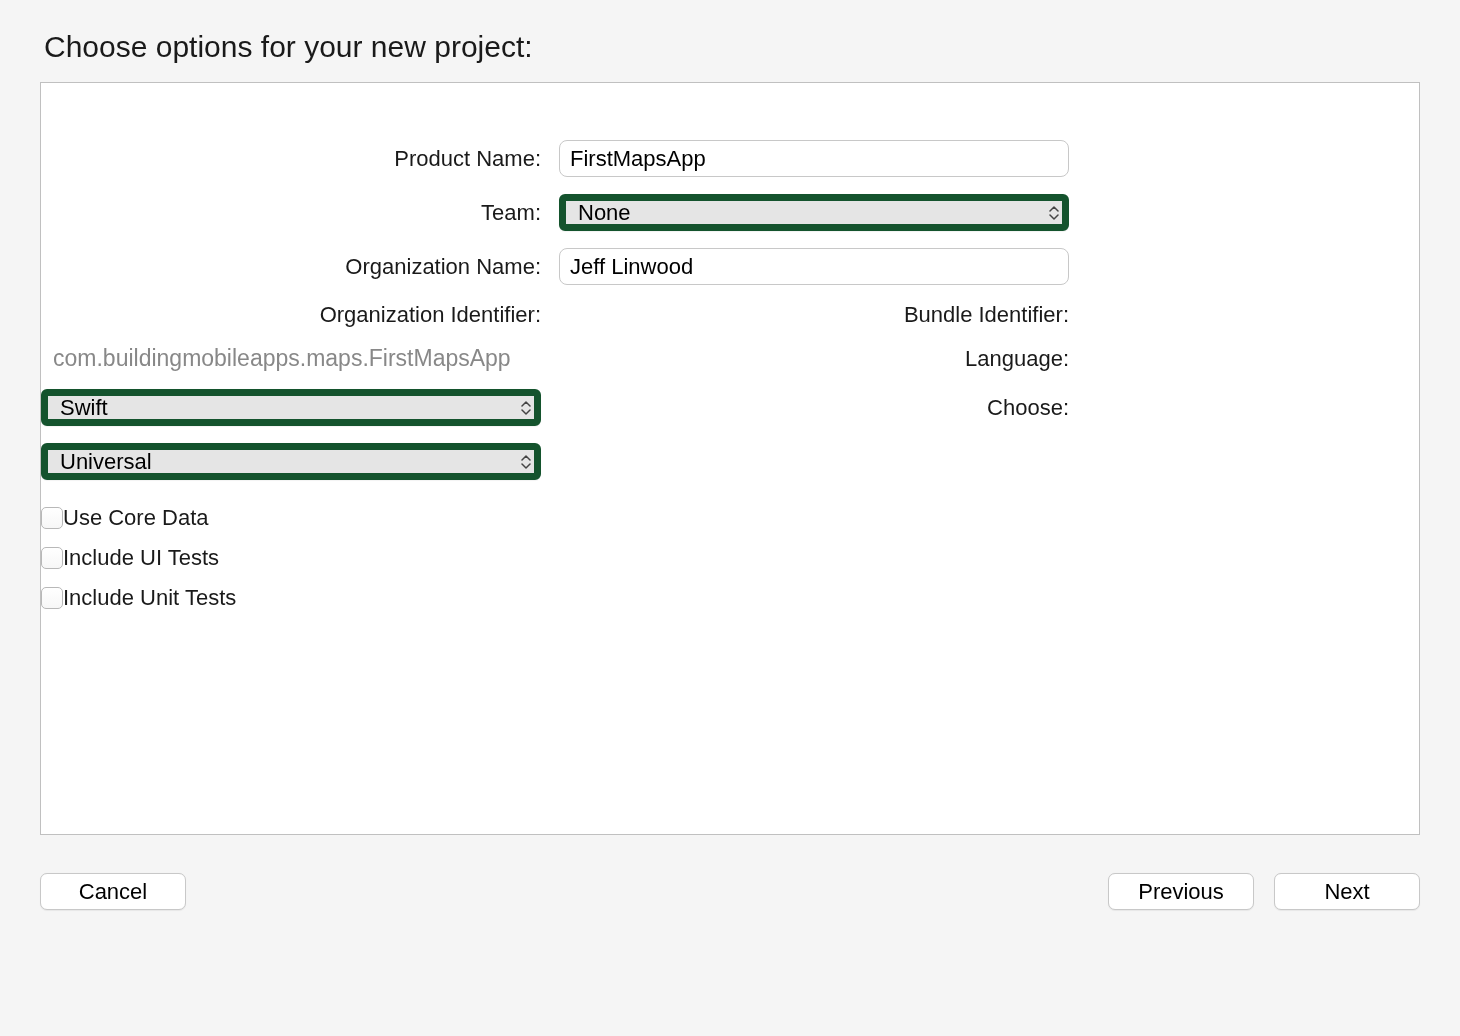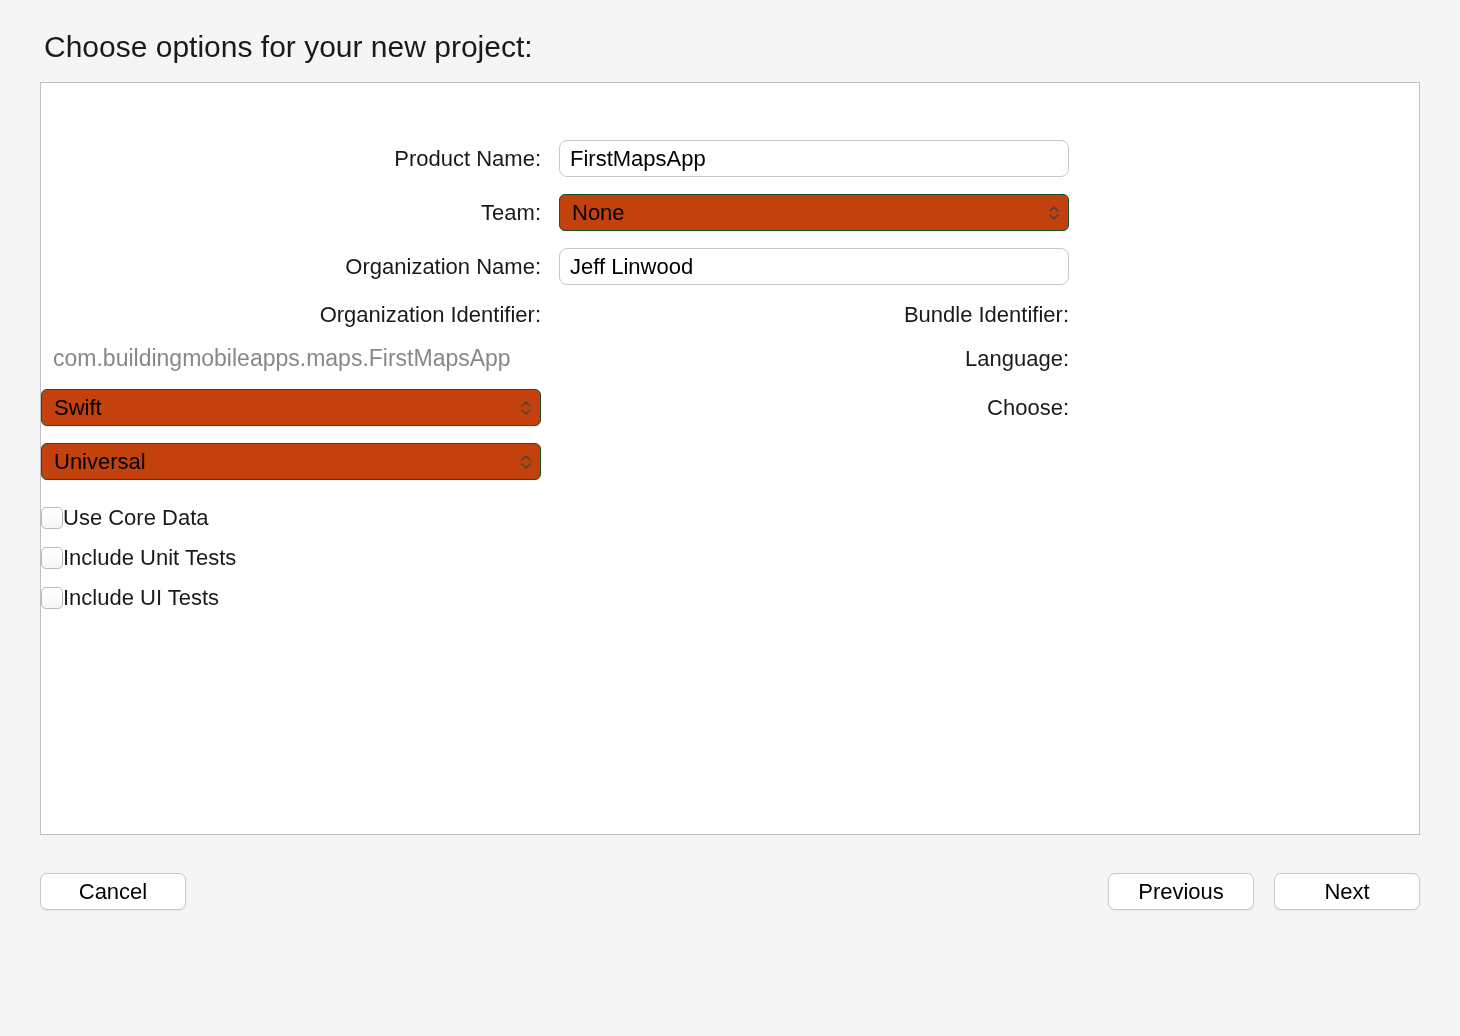--- a/index.html
+++ b/index.html
@@ -51,23 +51,23 @@
       outline: none;
       background: #fff;
     }
     .select-wrap {
       position: relative;
       height: 37px;
     }
     .select-btn {
       width: 100%;
       height: 100%;
-      border: 1px solid #14532d;
+      border: 7px solid #14532d;
       border-radius: 6px;
-      background: #c2410c;
+      background: #e5e5e5;
       text-align: left;
       padding: 0 38px 0 12px;
       font-size: 22px;
       font-family: inherit;
       cursor: default;
       display: flex;
       align-items: center;
       box-shadow: 0 0.5px 1px rgba(0,0,0,0.05);
     }
     .stepper-icon {
@@ -199,25 +199,25 @@
     </div>
 
     <div></div>
     <div class="checkbox-group">
       <div class="checkbox-row">
         <div class="checkbox"></div>
         <span class="checkbox-label">Use Core Data</span>
       </div>
       <div class="checkbox-row">
         <div class="checkbox"></div>
-        <span class="checkbox-label">Include Unit Tests</span>
+        <span class="checkbox-label">Include UI Tests</span>
       </div>
       <div class="checkbox-row">
         <div class="checkbox"></div>
-        <span class="checkbox-label">Include UI Tests</span>
+        <span class="checkbox-label">Include Unit Tests</span>
       </div>
     </div>
 
   </div>
 </div>
 
 <div class="footer">
   <button class="push-button">Cancel</button>
   <div class="footer-right">
     <button class="push-button">Previous</button>

